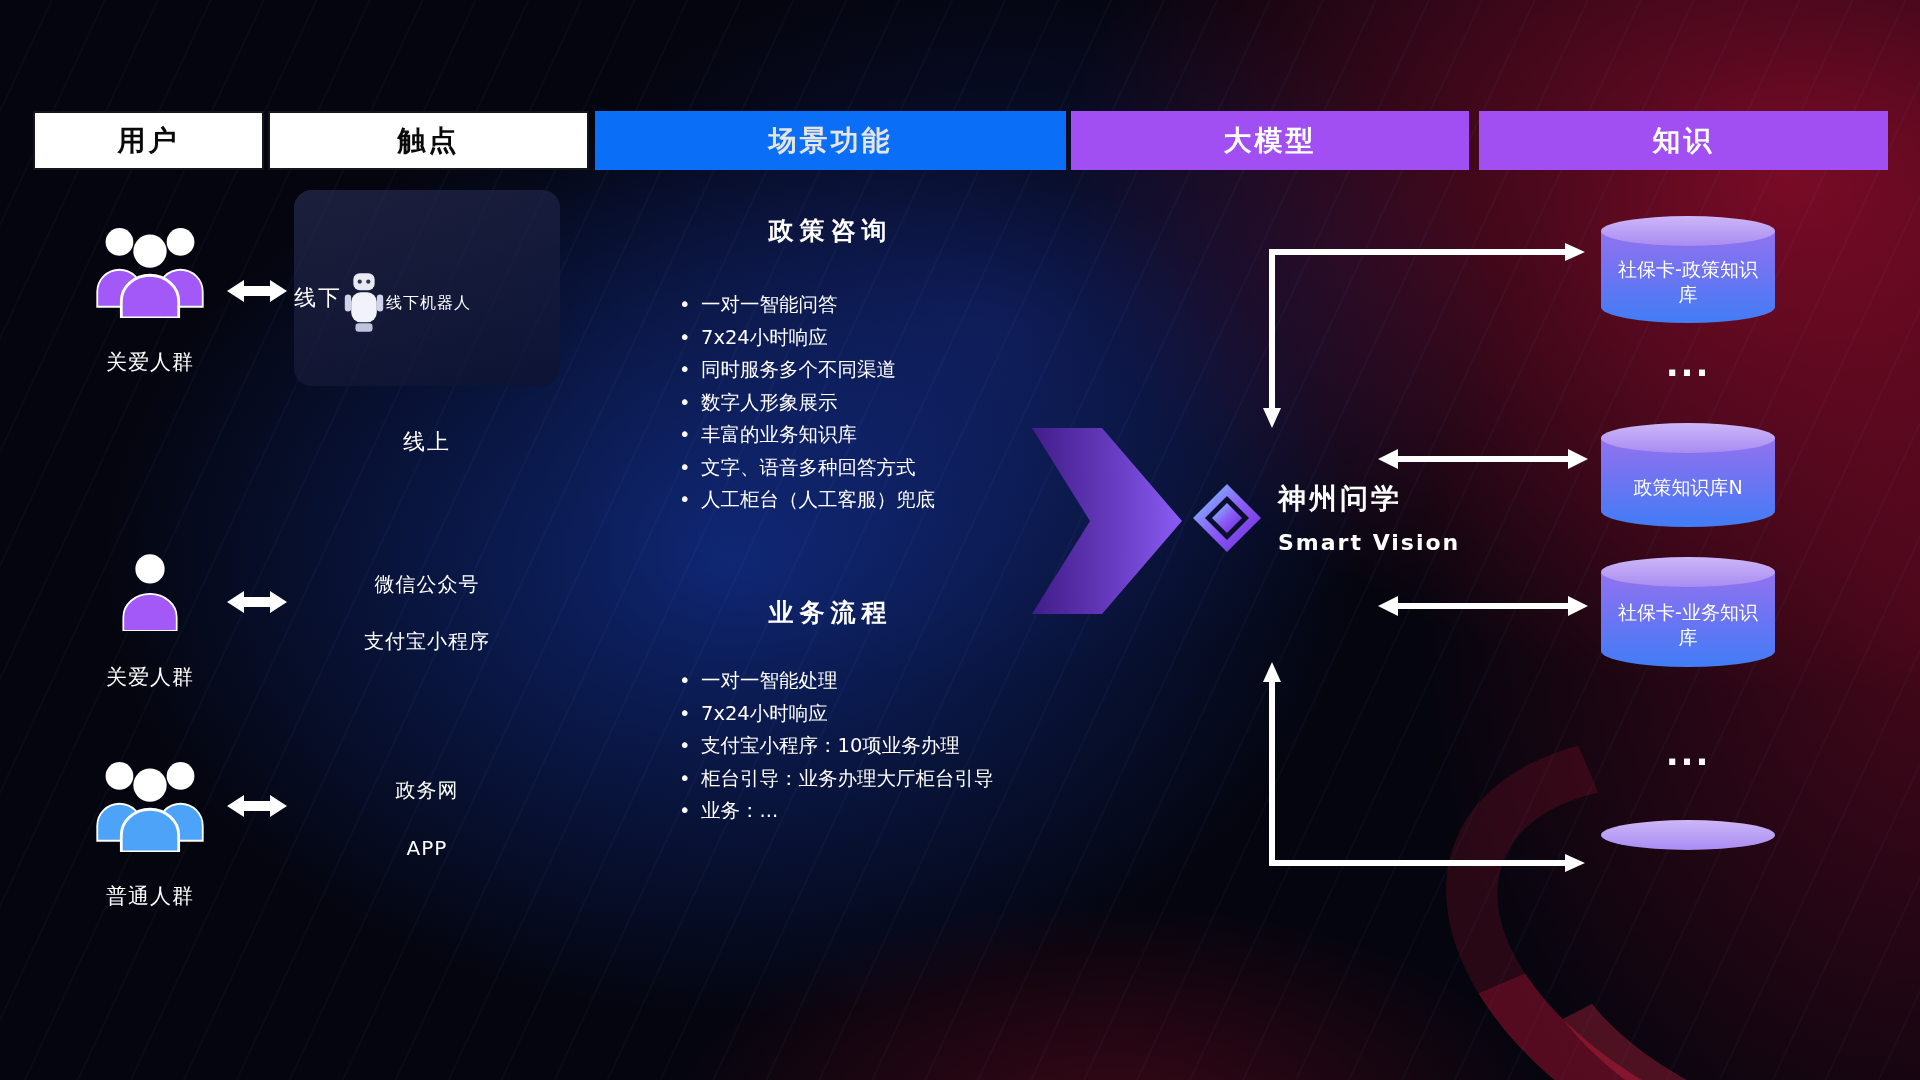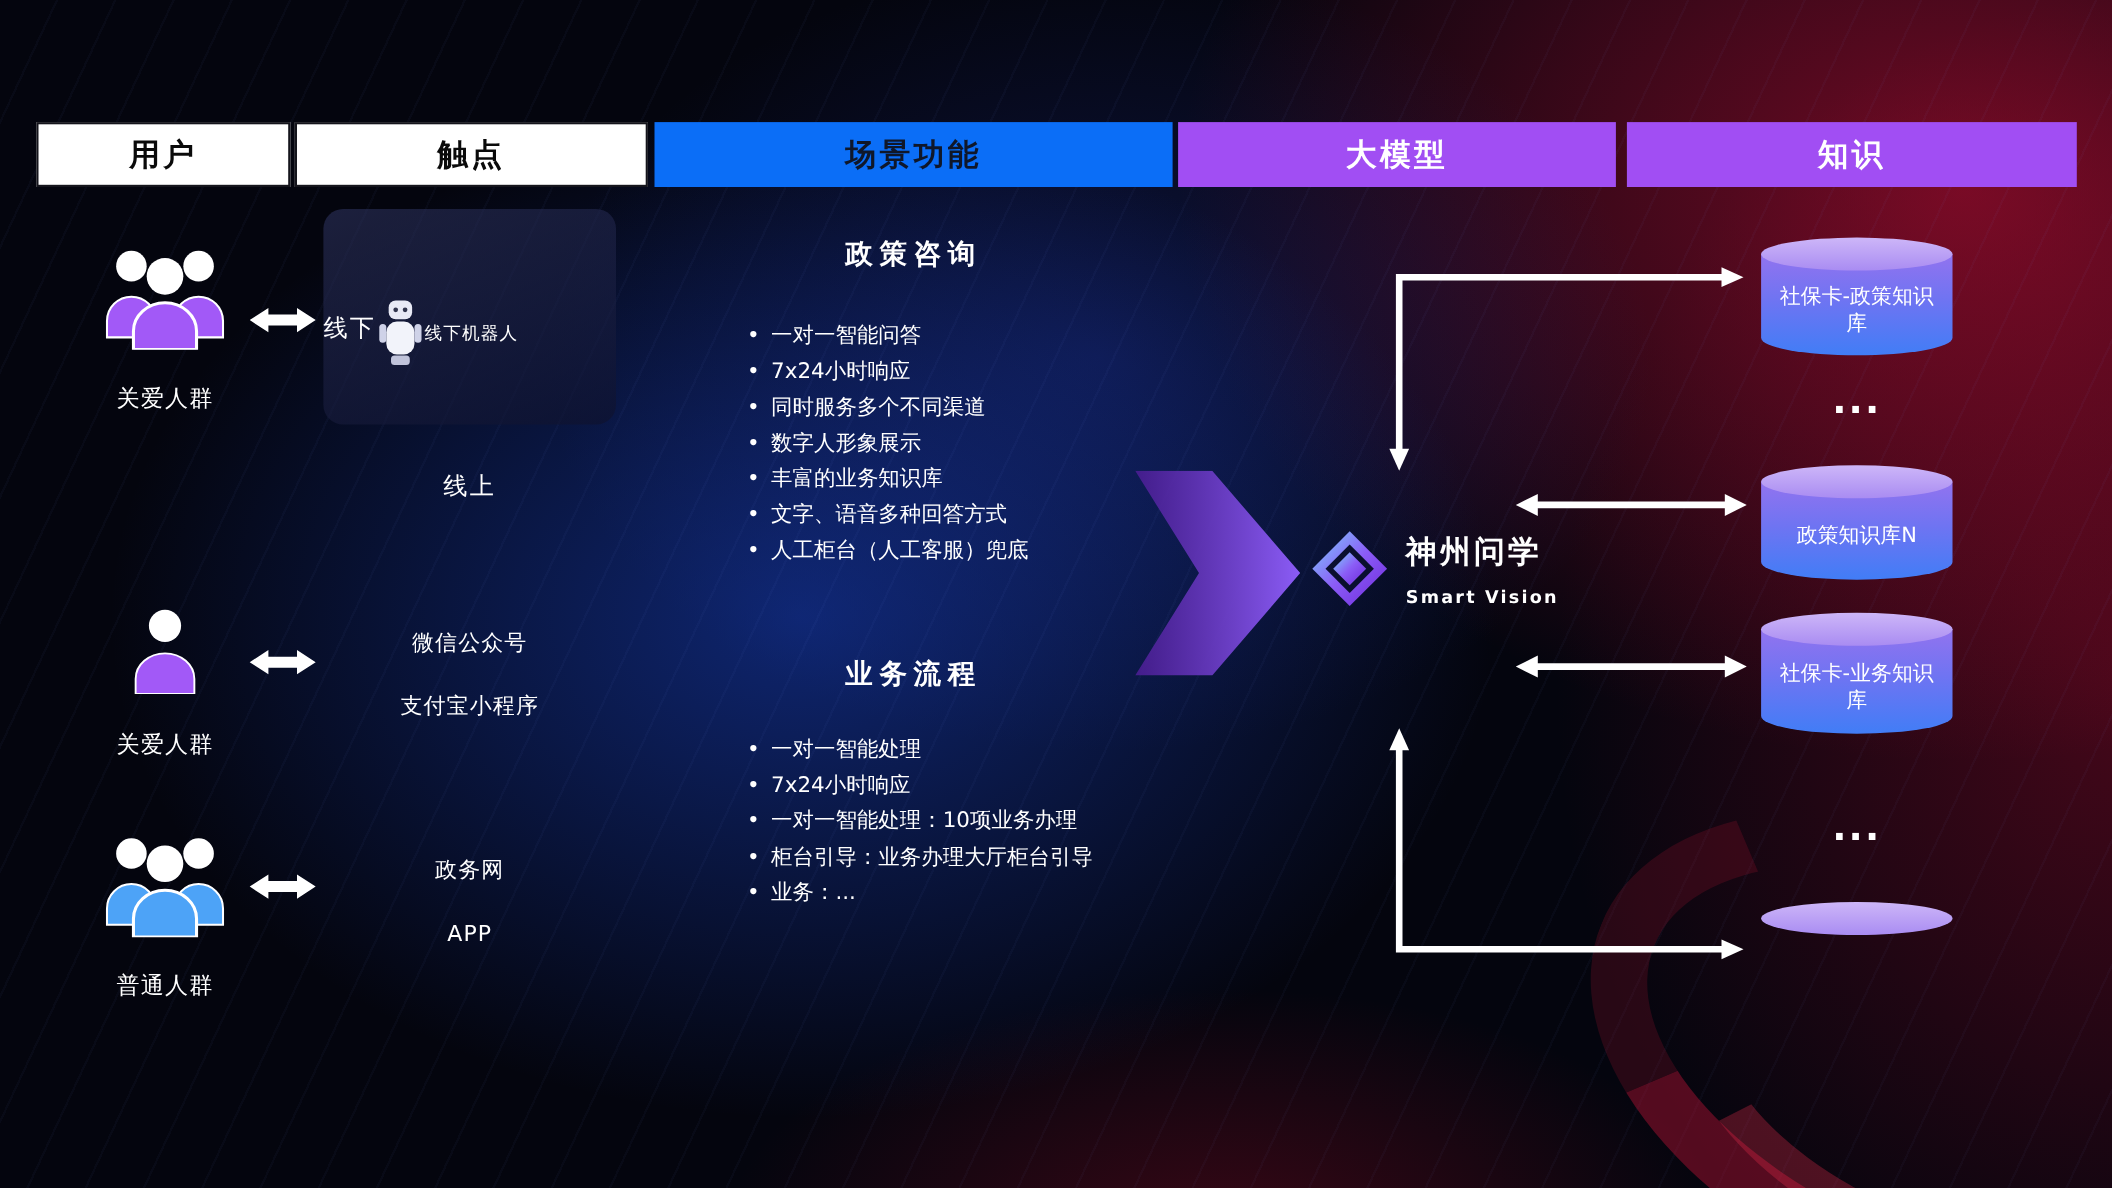--- a/index.html
+++ b/index.html
@@ -23,21 +23,21 @@
     transform:rotate(22deg); }
   .swoosh-b { position:absolute; left:1520px; top:830px; width:520px; height:260px; border-radius:50%;
     border:34px solid transparent; border-bottom-color:rgba(235,45,75,0.30); transform:rotate(18deg); }
 
   .abs { position:absolute; }
 
   
   .hdr { position:absolute; top:111px; height:59px; display:flex; align-items:center; justify-content:center;
     font-size:28px; font-weight:bold; letter-spacing:3px; box-sizing:border-box; }
   .hdr.white { background:#ffffff; color:#0a0a0a; border:2px solid #15151c; }
-  .hdr.blue { background:#0b6ef7; color:#0f172a; }
+  .hdr.blue { background:#0b6ef7; color:#e5e5e5; }
   .hdr.purple { background:#a14ef3; color:#fff; }
 
   
   .user-block { position:absolute; display:flex; flex-direction:column; align-items:center;gap:20px; }
   .user-label { font-size:21px; margin-top:10px; letter-spacing:1px; }
   .purple-tint { color:#a259f7; }
   .blue-tint { color:#4da3f7; }
 
   
   .offline-box { position:absolute; border-radius:18px;
@@ -50,21 +50,21 @@
 
   
   .scene-title { position:absolute; text-align:center; font-size:25px; letter-spacing:6px;font-weight:bold; }
   .bullets { position:absolute; }
   .bullet { position:relative; font-size:19.5px; line-height:32.5px; padding-left:24px; white-space:nowrap; }
   .bullet::before { content:"•"; position:absolute; left:2px; top:0; }
 
   
   .logo { position:absolute; display:flex; align-items:center; gap:14px; }
   .logo-name { font-size:28px; font-weight:bold; letter-spacing:3px; }
-  .logo-sub { font-size:16px; font-weight:bold; letter-spacing:2px; margin-top:12px; }
+  .logo-sub { font-size:22px; font-weight:bold; letter-spacing:2px; margin-top:12px; }
 
   
   .cyl { position:absolute; width:174px; }
   .cyl-top { position:absolute; left:0; top:0; width:174px; height:30px; border-radius:50%;
     background:linear-gradient(180deg,#cdb6f8,#a98cf2); }
   .cyl-body { position:absolute; left:0; top:15px; right:0; bottom:0;
     background:linear-gradient(180deg,#9273ef 0%, #6f74f2 45%, #417df6 100%);
     border-radius:0 0 50% 50% / 0 0 16px 16px;
     display:flex; align-items:center; justify-content:center; text-align:center;
     padding:14px 10px 4px; box-sizing:border-box; font-size:19px; line-height:1.3; }
@@ -153,21 +153,21 @@
     <div class="bullet">数字人形象展示</div>
     <div class="bullet">丰富的业务知识库</div>
     <div class="bullet">文字、语音多种回答方式</div>
     <div class="bullet">人工柜台（人工客服）兜底</div>
   </div>
 
   <div class="scene-title" style="left:595px;top:596px;width:471px">业务流程</div>
   <div class="bullets" style="left:677px;top:665px">
     <div class="bullet">一对一智能处理</div>
     <div class="bullet">7x24小时响应</div>
-    <div class="bullet">一对一智能处理：10项业务办理</div>
+    <div class="bullet">支付宝小程序：10项业务办理</div>
     <div class="bullet">柜台引导：业务办理大厅柜台引导</div>
     <div class="bullet">业务：...</div>
   </div>
 
   <svg class="abs" style="left:1032px;top:428px" width="150" height="186" viewBox="0 0 150 186">
     <defs>
       <linearGradient id="agrad" x1="0" y1="0" x2="1" y2="0">
         <stop offset="0" stop-color="#4c1d95" stop-opacity="0.85"></stop>
         <stop offset="1" stop-color="#8b5cf6"></stop>
       </linearGradient>

